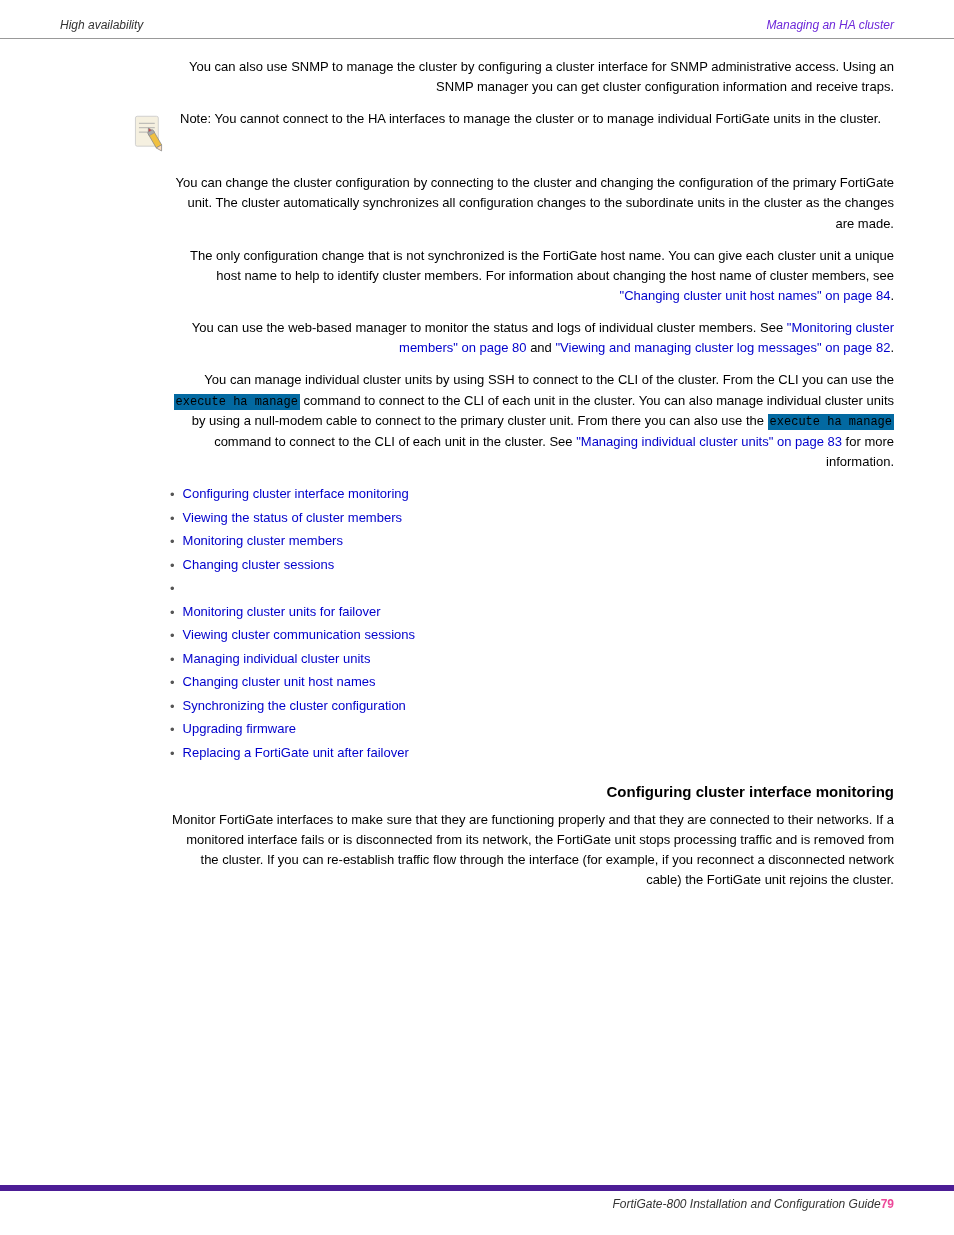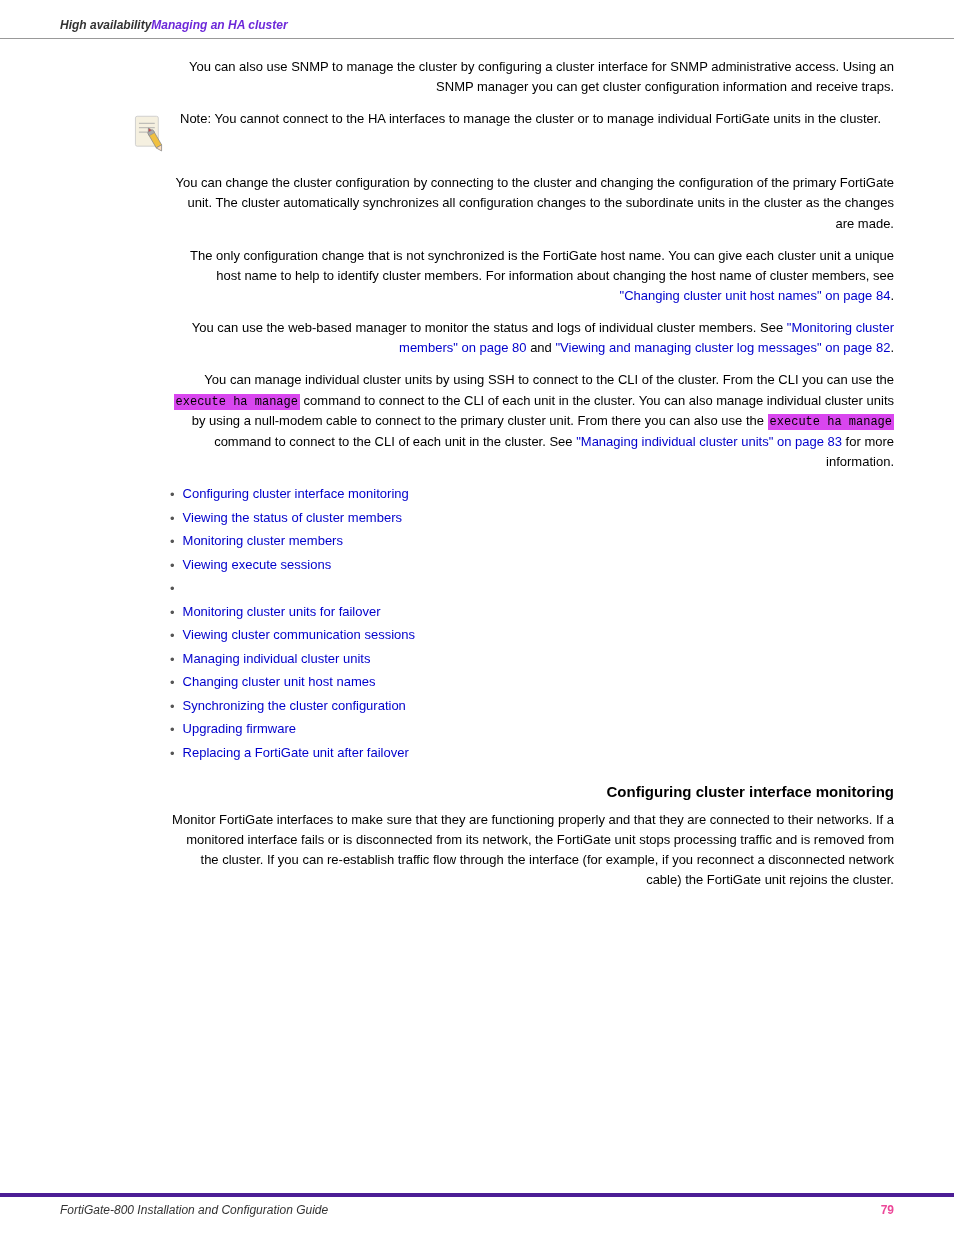--- a/index.html
+++ b/index.html
@@ -16,24 +16,24 @@
       width: 954px;
       min-height: 1235px;
       padding: 0;
       position: relative;
       background: #fff;
     }
 
     
     .page-header {
       display: flex;
+      justify-content: space-between;
       padding: 18px 60px 6px 60px;
       border-bottom: 1px solid #999;
       margin-bottom: 0;
-      font-weight: bold;
     }
     .page-header .left {
       font-style: italic;
       font-size: 12px;
       color: #333;
     }
     .page-header .right {
       font-style: italic;
       font-size: 12px;
       color: #6d28d9;
@@ -79,21 +79,21 @@
     
     a, .link {
       color: #0000cc;
       text-decoration: none;
     }
 
     
     code {
       font-family: "Courier New", Courier, monospace;
       font-size: 12px;
-      background: #d946ef;
+      background: #0369a1;
       padding: 1px 2px;
     }
 
     
     .bullet-list {
       margin-left: 110px;
       margin-bottom: 14px;
     }
     .bullet-list .bullet-item {
       display: flex;
@@ -119,23 +119,23 @@
       color: #000;
     }
 
     
     .page-footer {
       position: absolute;
       bottom: 18px;
       left: 0;
       right: 0;
       display: flex;
-      justify-content: space-between;
-      padding: 0 60px;
-      border-top: 4px solid #4c1d95;
+      justify-content: flex-end;
+      padding: 6px 60px;
+      border-top: 6px solid #4c1d95;
       padding-top: 6px;
     }
     .page-footer .footer-left {
       font-style: italic;
       font-size: 12px;
       color: #333;
     }
     .page-footer .footer-right {
       font-size: 12px;
       color: #ec4899;
@@ -216,21 +216,21 @@
         <div class="bullet-item">
           <span class="bullet-dot">•</span>
           <a class="link" href="#">Viewing the status of cluster members</a>
         </div>
         <div class="bullet-item">
           <span class="bullet-dot">•</span>
           <a class="link" href="#">Monitoring cluster members</a>
         </div>
         <div class="bullet-item">
           <span class="bullet-dot">•</span>
-          <a class="link" href="#">Viewing execute sessions</a>
+          <a class="link" href="#">Changing cluster sessions</a>
         </div>
         <div class="bullet-item">
           <span class="bullet-dot">•</span>
         </div>
         <div class="bullet-item">
           <span class="bullet-dot">•</span>
           <a class="link" href="#">Monitoring cluster units for failover</a>
         </div>
         <div class="bullet-item">
           <span class="bullet-dot">•</span>

